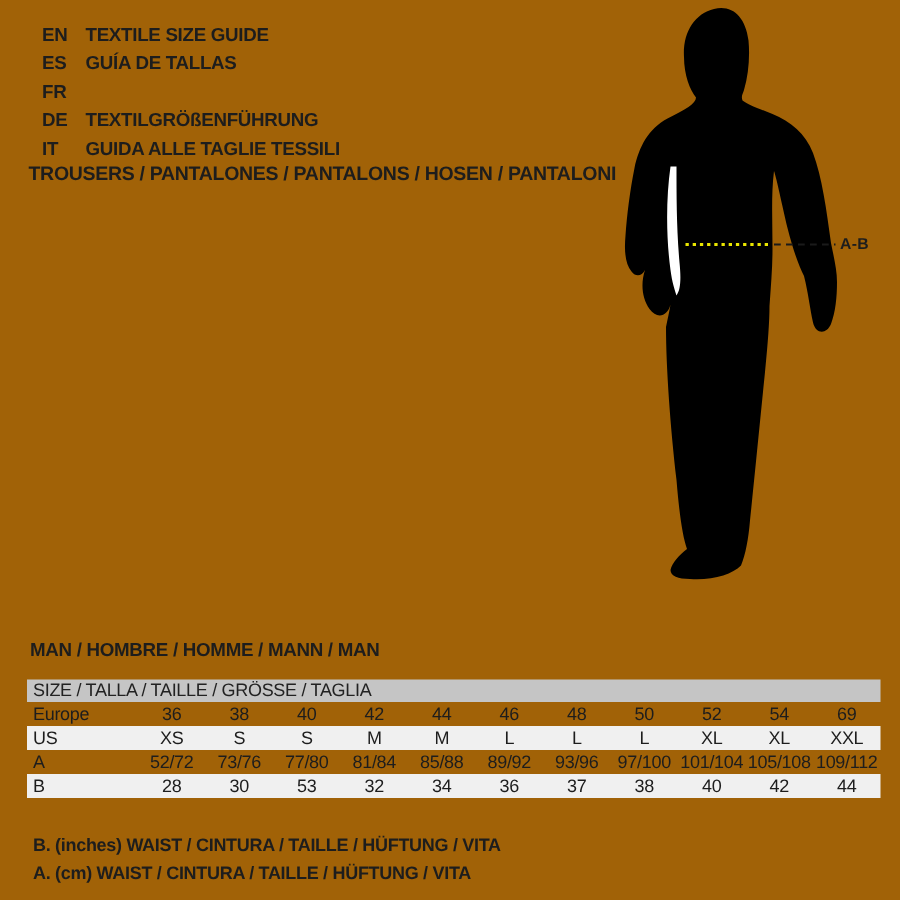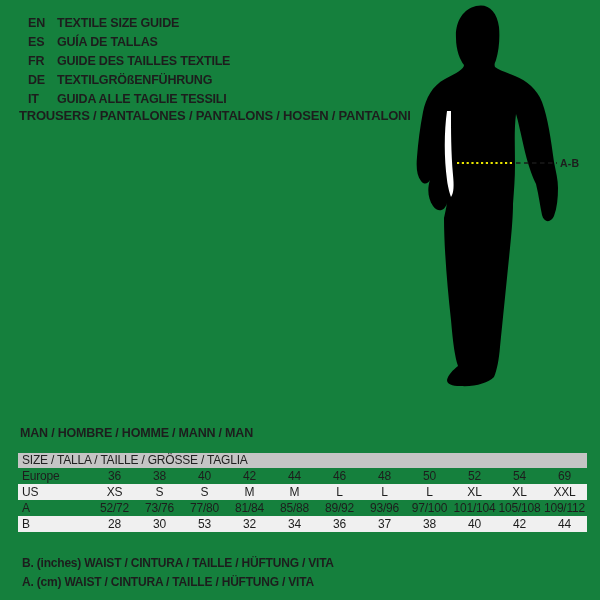--- a/index.html
+++ b/index.html
@@ -1,17 +1,17 @@
 <!DOCTYPE html>
 <html><head>
 <meta charset="utf-8">
 <style>
   html,body{margin:0;padding:0;background:#fff;}
   .canvas{
-    position:relative;width:600px;height:600px;background:#15803d;overflow:hidden;
+    position:relative;width:600px;height:600px;background:#a16207;overflow:hidden;
     font-family:"Liberation Sans","DejaVu Sans",sans-serif;color:#1d1d1d;
   }
   
   .lang-block{position:absolute;top:14px;left:28px;font-weight:bold;font-size:12.5px;line-height:19px;letter-spacing:-0.2px;}
   .lang-row{display:flex;}
   .lang-code{width:29px;flex:0 0 29px;}
   .garment-title{position:absolute;top:108px;left:19px;font-weight:bold;font-size:13px;letter-spacing:-0.2px;white-space:nowrap;}
   
   .figure-wrap{position:absolute;left:400px;top:0;width:200px;height:420px;}
   .figure-wrap svg{display:block;width:200px;height:420px;}
@@ -37,21 +37,20 @@
     <div class="lang-row">
       <span class="lang-code">EN</span>
       <span class="lang-label">TEXTILE SIZE GUIDE</span>
     </div>
     <div class="lang-row">
       <span class="lang-code">ES</span>
       <span class="lang-label">GUÍA DE TALLAS</span>
     </div>
     <div class="lang-row">
       <span class="lang-code">FR</span>
-      <span class="lang-label">GUIDE DES TAILLES TEXTILE</span>
     </div>
     <div class="lang-row">
       <span class="lang-code">DE</span>
       <span class="lang-label">TEXTILGRÖßENFÜHRUNG</span>
     </div>
     <div class="lang-row">
       <span class="lang-code">IT</span>
       <span class="lang-label">GUIDA ALLE TAGLIE TESSILI</span>
     </div>
   </div>

